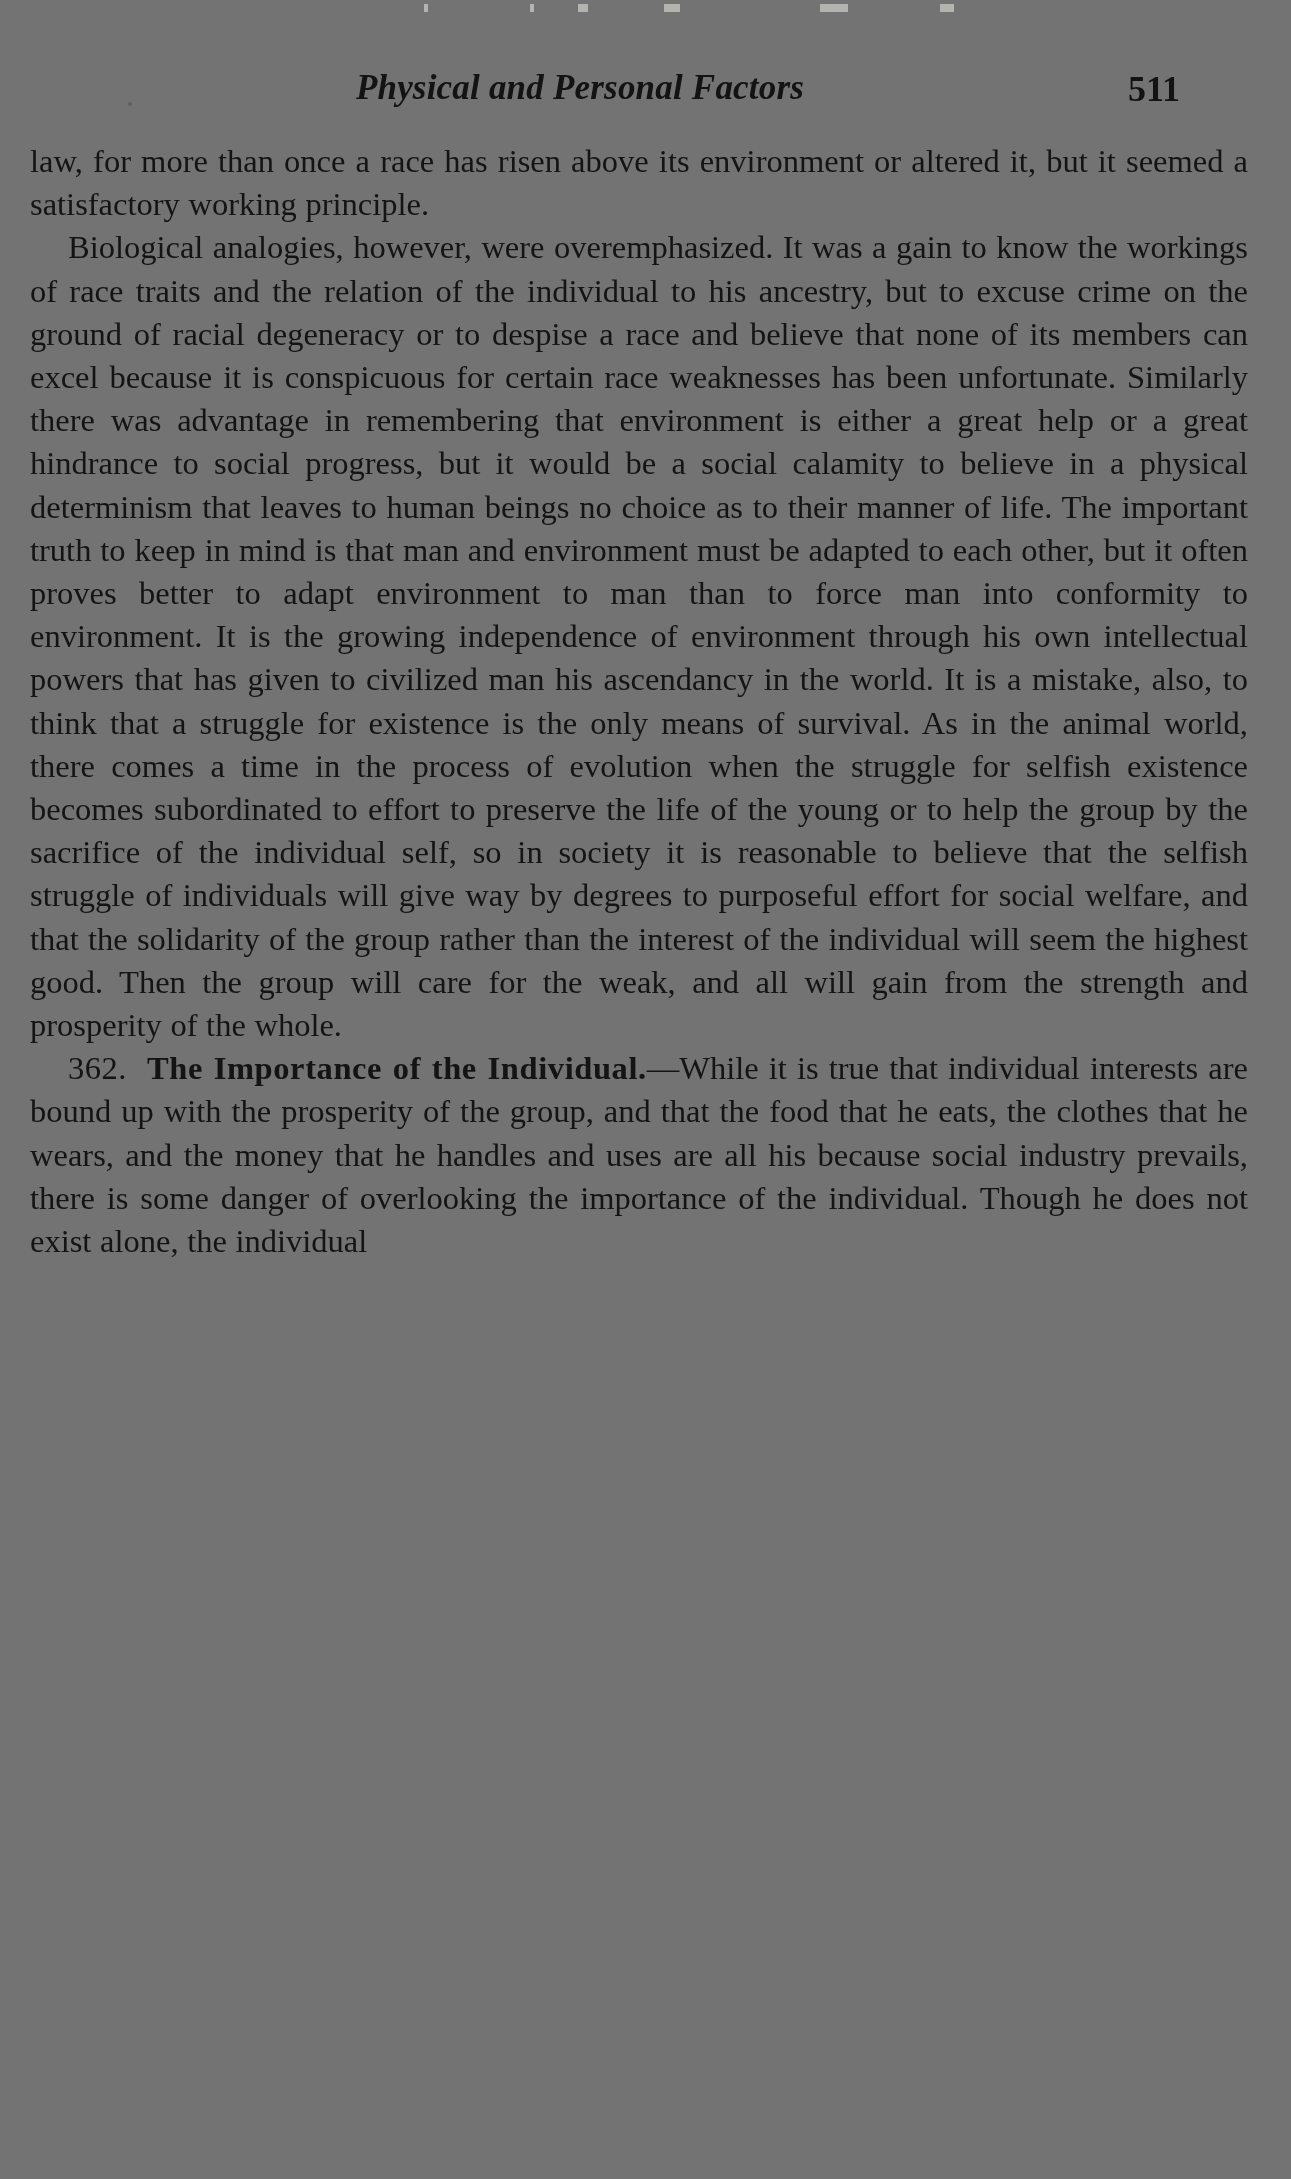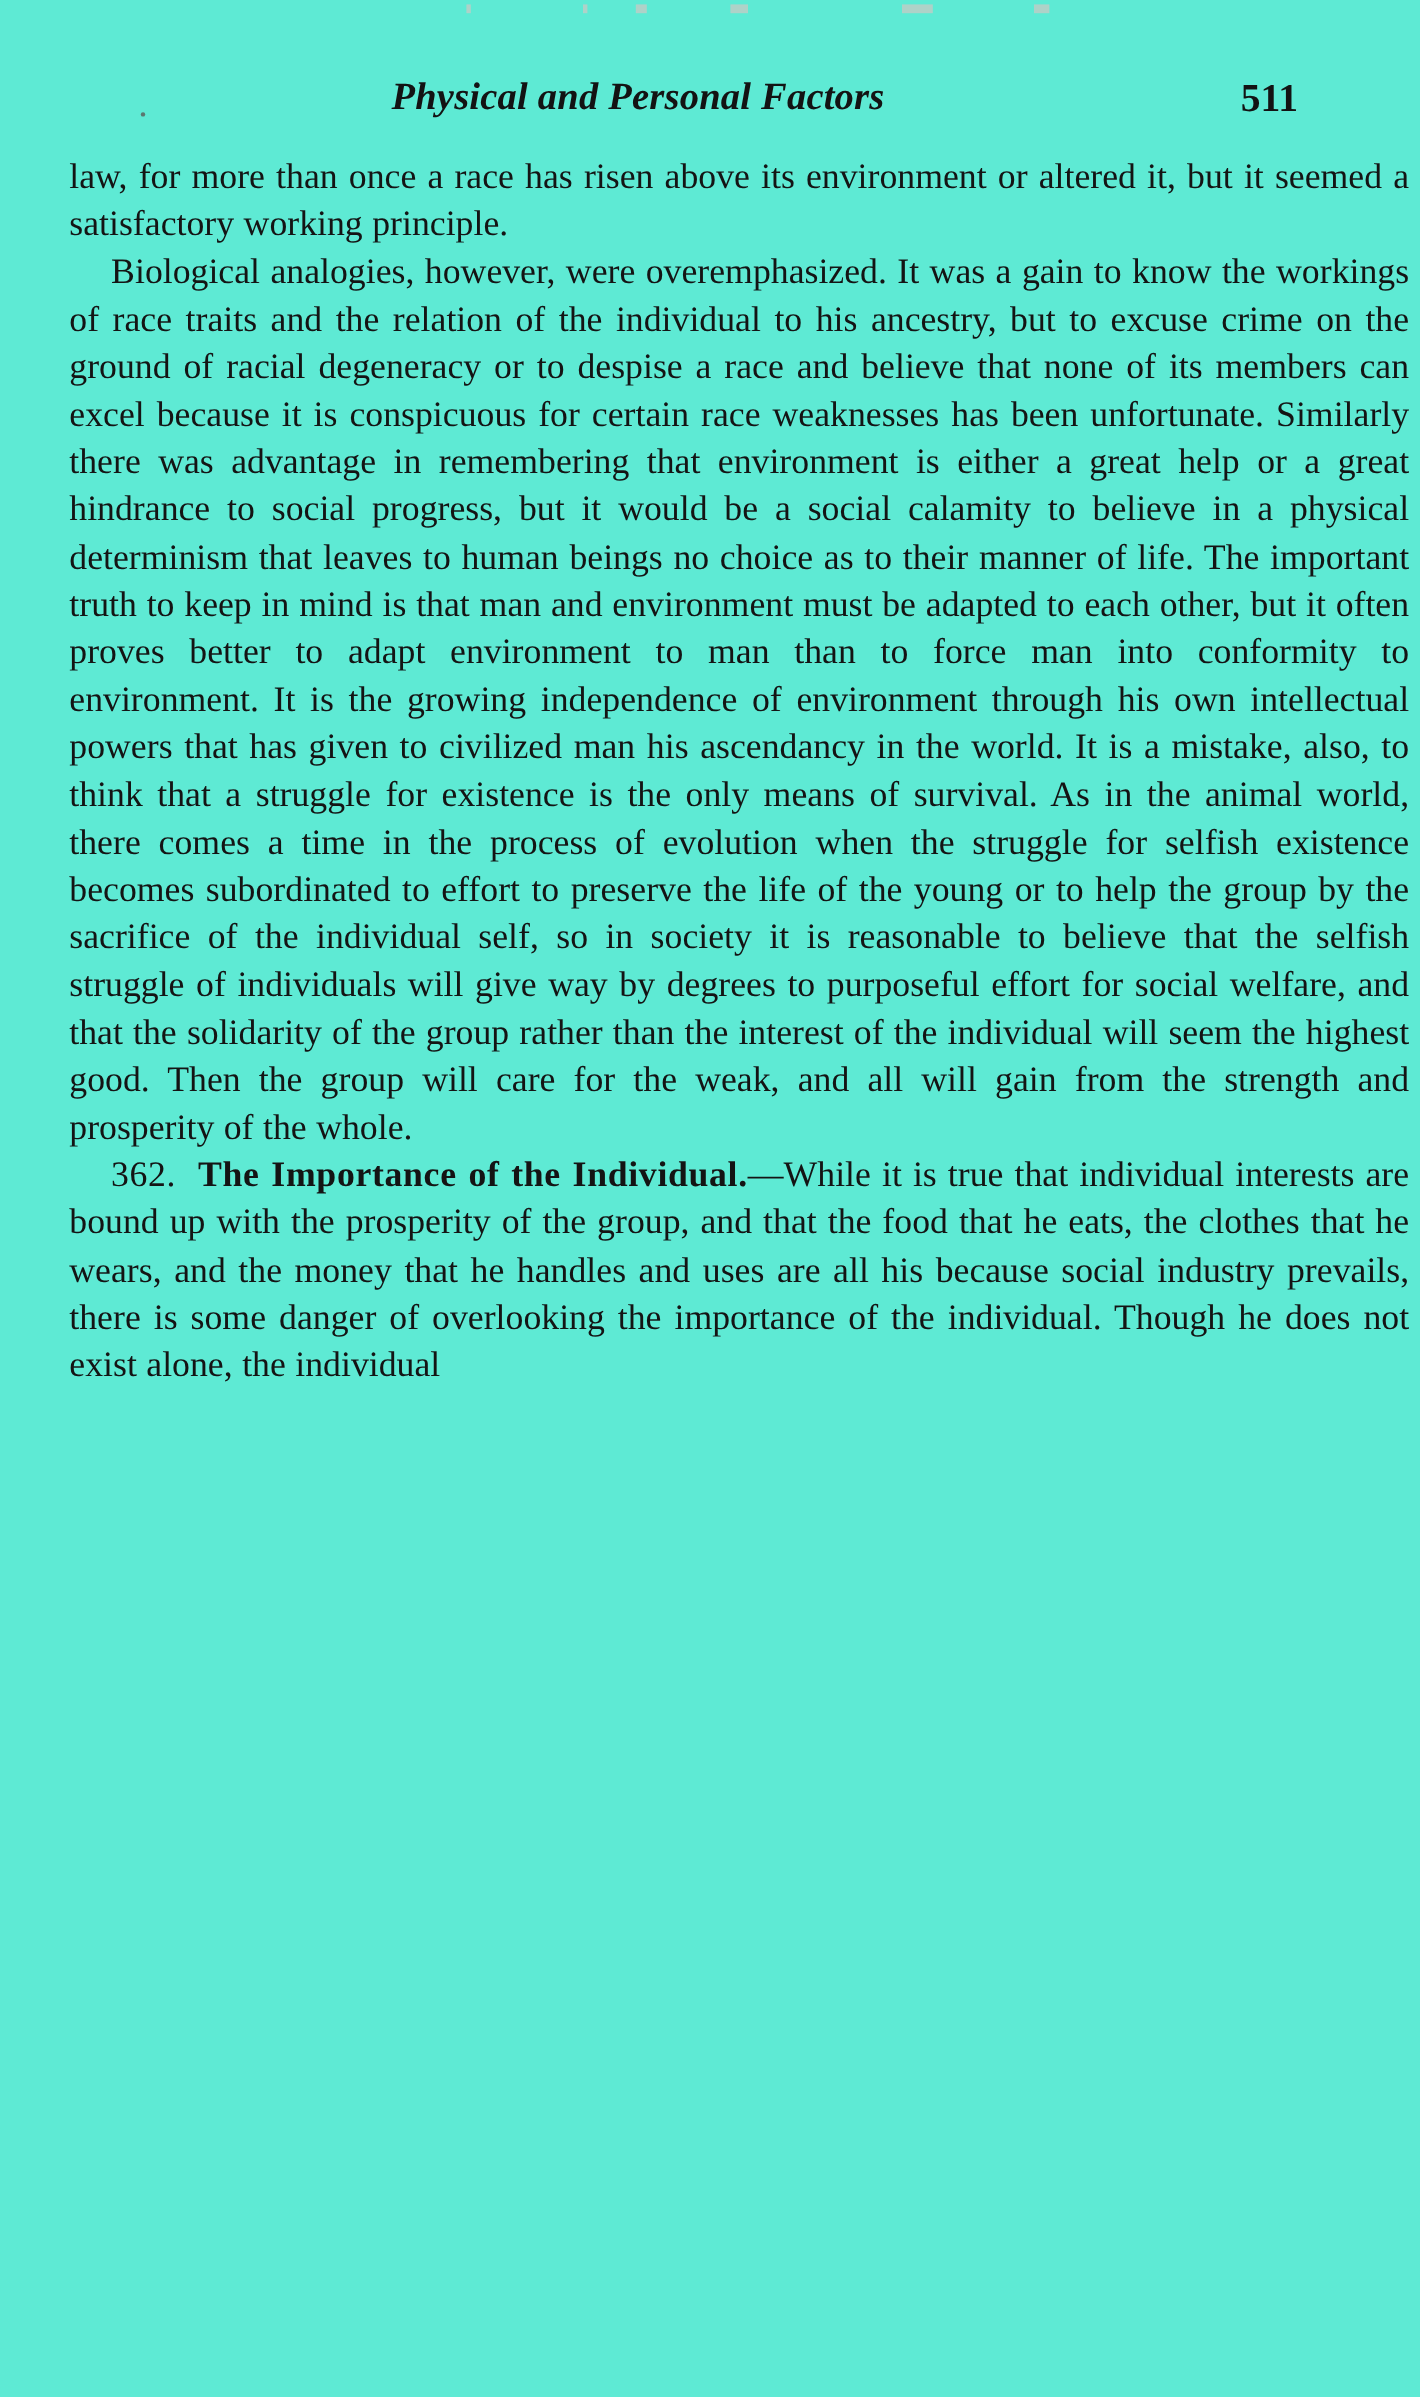--- a/index.html
+++ b/index.html
@@ -13,21 +13,21 @@
     font-family: "Liberation Serif", serif;
     color: #111111;
     position: relative;
     overflow: hidden;
   }
   .page {
     position: absolute;
     left: 0; top: 0;
     width: 1291px;
     height: 2179px;
-    background: #5eead4;
+    background: #737373;
   }
   
   .edge-marks {
     position: absolute;
     top: 0;
     left: 0;
     width: 1291px;
     height: 18px;
   }
   .edge-marks span {
@@ -80,21 +80,20 @@
     background: #5a5a55;
     border-radius: 50%;
     opacity: .8;
   }
 
   .body-col {
     position: absolute;
     left: 30px;
     top: 140px;
     width: 1218px;
-    margin-left: 33px;
   }
   p.para {
     margin: 0;
     font-size: 32.5px;
     line-height: 43.2px;
     text-align: justify;
     text-justify: inter-word;
     color: #141414;
     hyphens: none;
     word-spacing: .5px;

